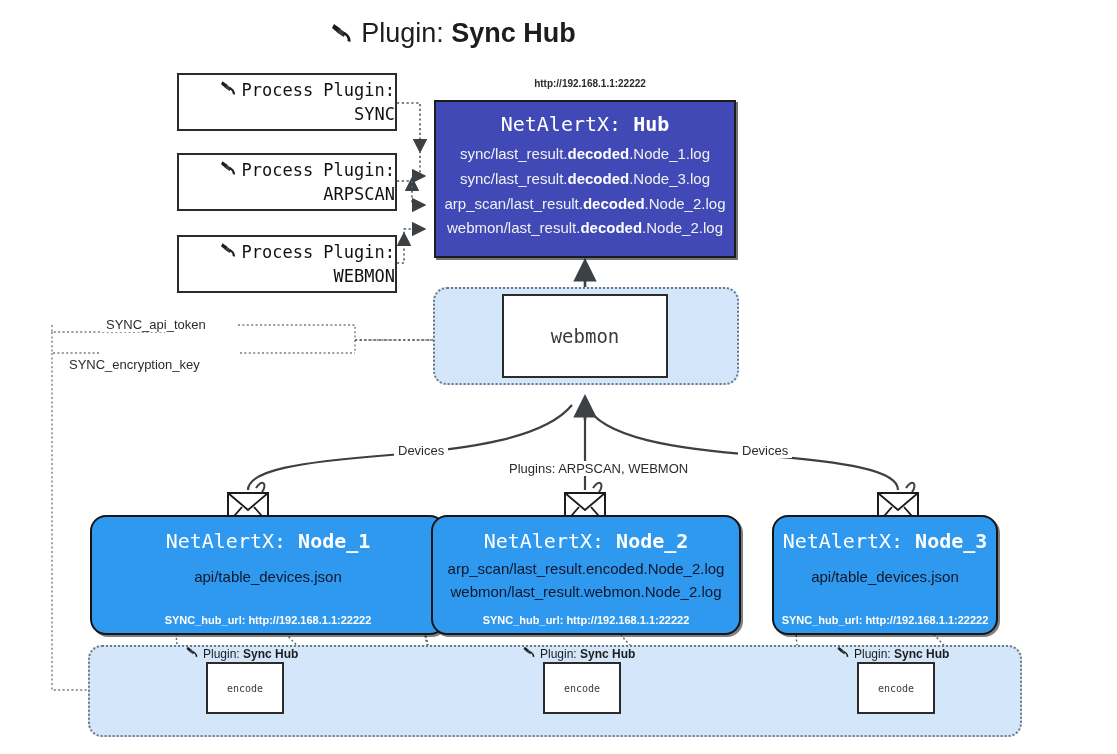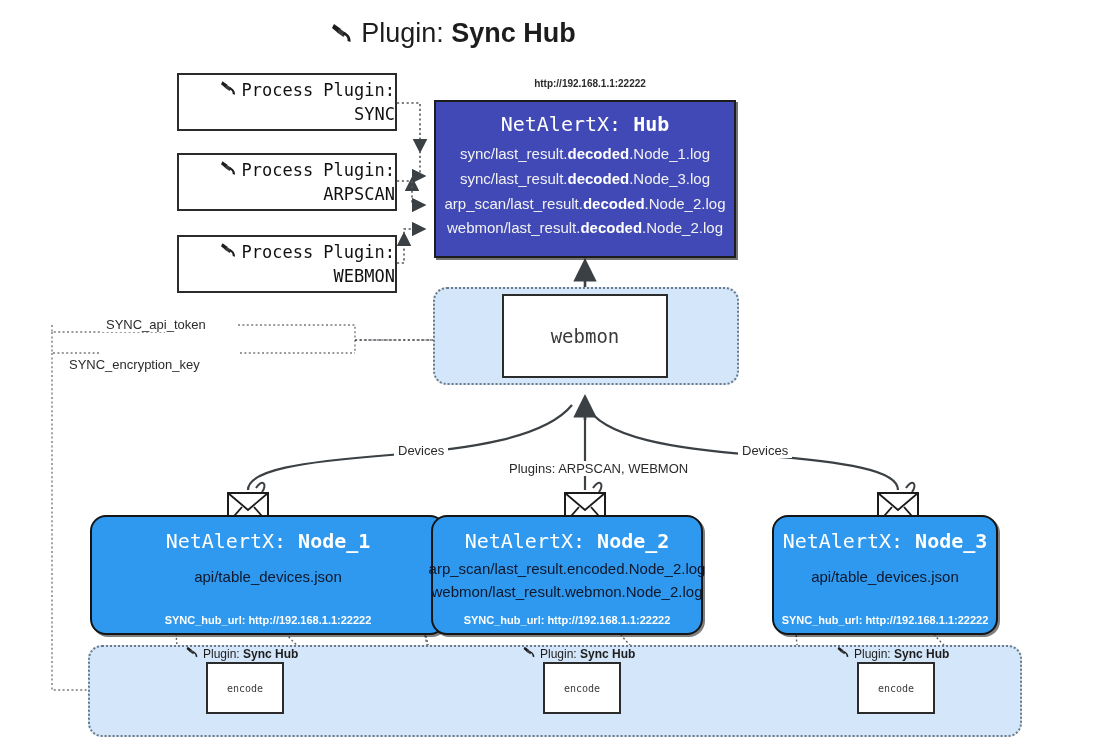--- a/index.html
+++ b/index.html
@@ -299,21 +299,21 @@
   </div>
 
   <div class="box node" style="left:90px;top:515px;width:356px;height:120px;">
     <div class="node-title">
       <span>NetAlertX:</span> <b>Node_1</b>
     </div>
     <div class="node-line" style="margin-top:12px;">api/table_devices.json</div>
     <div class="node-foot">SYNC_hub_url: http://192.168.1.1:22222</div>
   </div>
 
-  <div class="box node" style="left:431px;top:515px;width:272px;height:120px;">
+  <div class="box node" style="left:431px;top:515px;width:310px;height:120px;">
     <div class="node-title">
       <span>NetAlertX:</span> <b>Node_2</b>
     </div>
     <div class="node-line" style="margin-top:4px;">arp_scan/last_result.encoded.Node_2.log</div>
     <div class="node-line">webmon/last_result.webmon.Node_2.log</div>
     <div class="node-foot">SYNC_hub_url: http://192.168.1.1:22222</div>
   </div>
 
   <div class="box node" style="left:772px;top:515px;width:226px;height:120px;">
     <div class="node-title">

